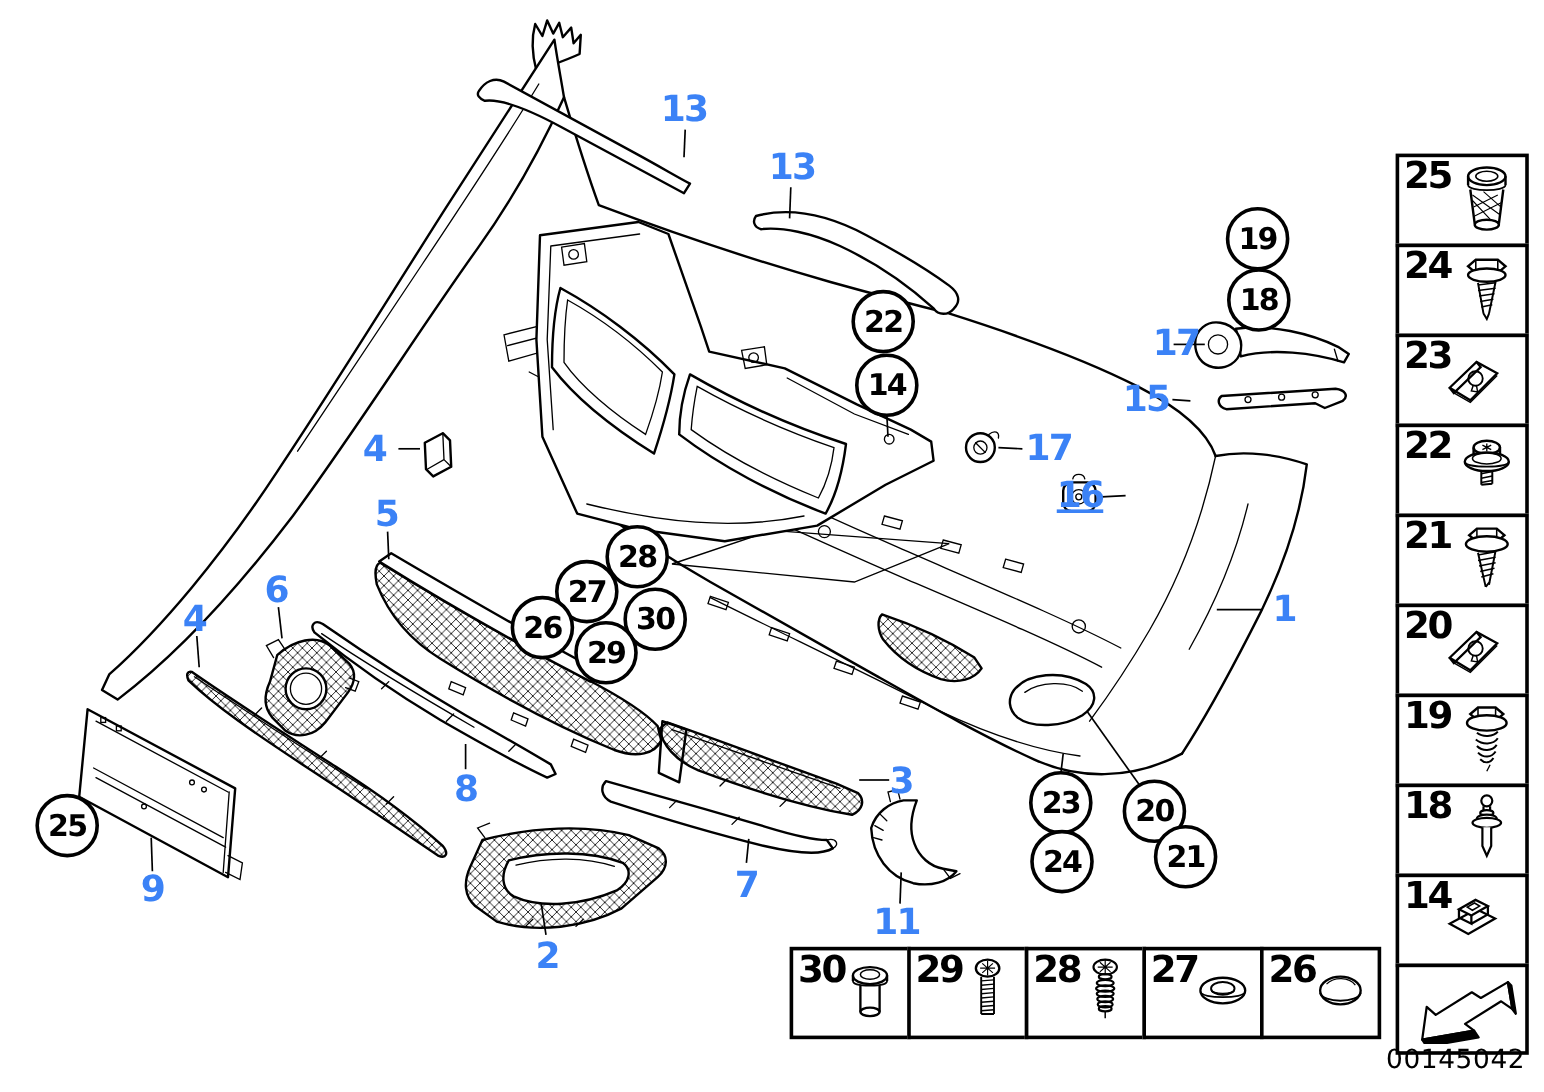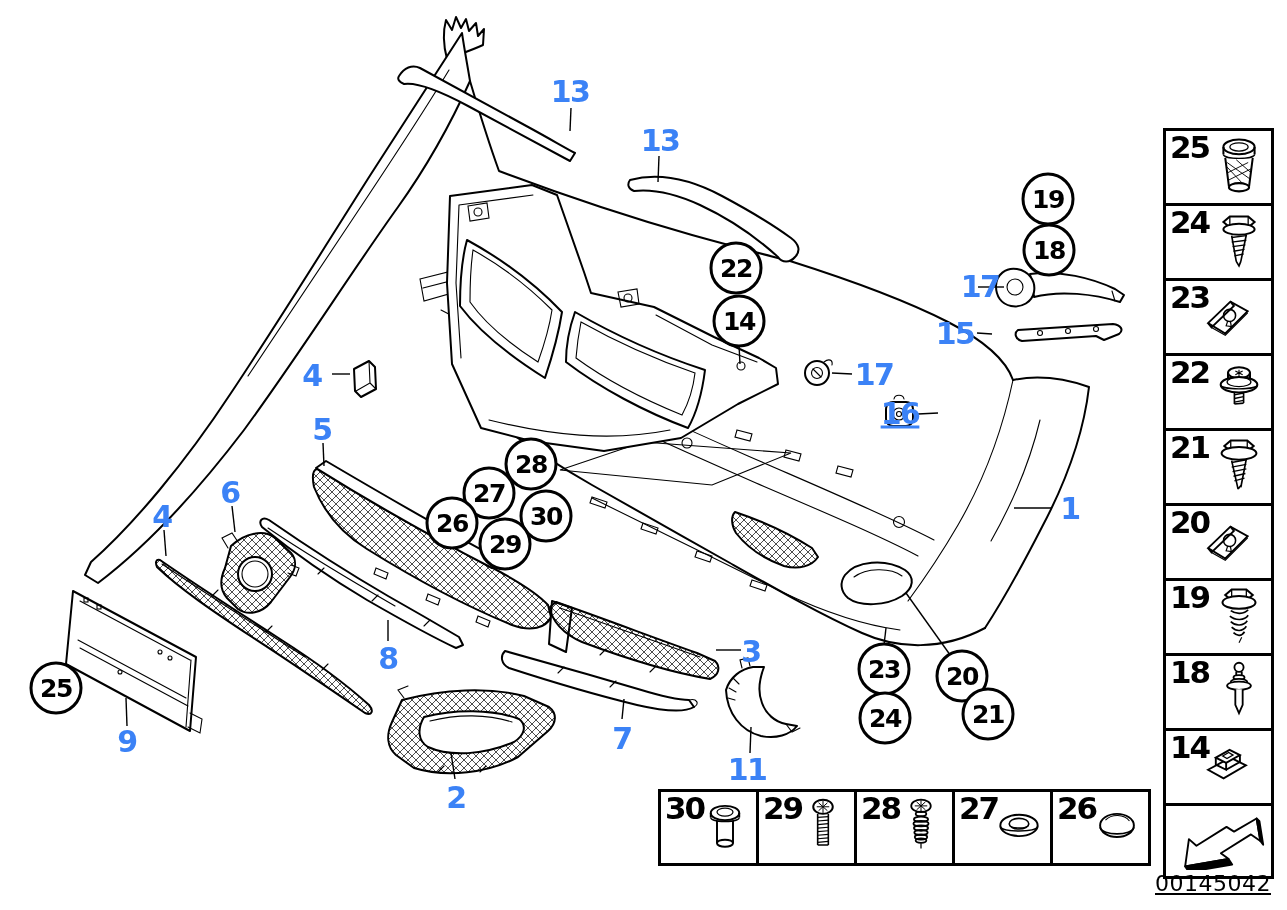--- a/index.html
+++ b/index.html
@@ -19,21 +19,21 @@
   .pbox.arrowbox{height:76px;}
   .pnum{position:absolute;left:4px;top:-2px;font-weight:bold;font-size:31px;letter-spacing:-2px;}
   .picon{position:absolute;right:3px;top:4px;width:58px;height:66px;}
   .picon.wide{right:8px;top:6px;width:72px;height:62px;}
   .picon.arrow{left:6px;top:6px;width:94px;height:58px;}
   .legend-row{position:absolute;left:658px;top:789px;display:flex;}
   .rbox{position:relative;width:101px;height:77px;border:3px solid #000;background:#fff;box-sizing:border-box;}
   .rbox + .rbox{margin-left:-3px;}
   .ricon{position:absolute;right:4px;top:5px;width:54px;height:64px;}
   .doc-number{position:absolute;left:1152px;top:871px;width:122px;text-align:center;
-           font-size:22px;color:#000;letter-spacing:0.5px;text-decoration:underline;}
+           font-size:22px;color:#000;letter-spacing:0.5px;}
   svg .ln{stroke:#000;fill:none;stroke-width:2;stroke-linecap:round;stroke-linejoin:round;}
   svg .thin{stroke:#000;fill:none;stroke-width:1.1;stroke-linecap:round;}
   svg .wfill{fill:#fff;}
   svg .hatch{fill:url(#xh);}
   .defs-hidden{position:absolute;width:0;height:0;overflow:hidden;}
 </style>
 </head>
 <body>
 
 <div class="stage">

